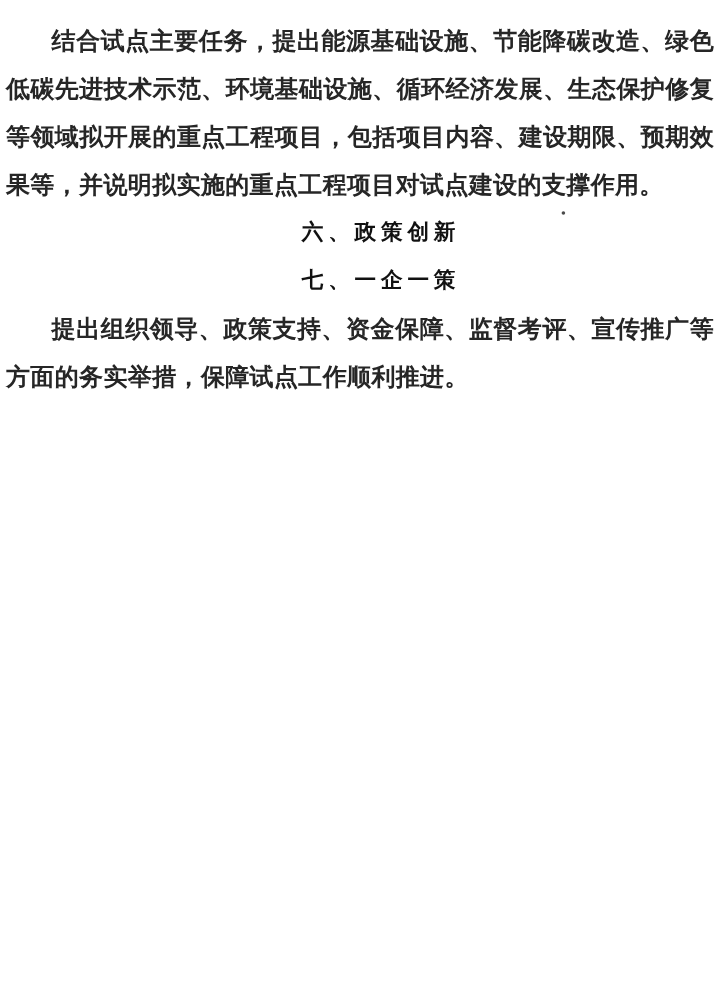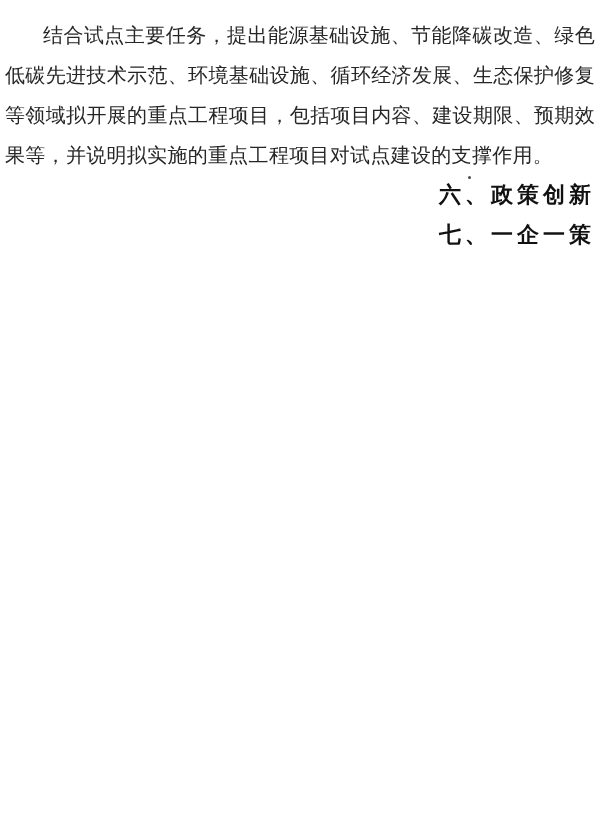--- a/index.html
+++ b/index.html
@@ -31,48 +31,49 @@
     text-align: justify;
     text-justify: inter-character;
     word-break: normal;
     overflow-wrap: break-word;
   }
   .doc-body p.paragraph {
     margin: 0;
     padding: 0;
     text-indent: 38px;
     font-family: "Liberation Serif", "DejaVu Serif", serif;
-    font-weight: 400;
+    font-weight: 700;
     letter-spacing: 0.3px;
   }
   .doc-body h2.heading {
     margin: 0;
     padding: 0;
     text-indent: 35px;
-    font-family: Liberation Sans, sans-serif;
-    font-size: 22px;
+    font-family: Liberation Mono, monospace;
+    font-size: 18px;
     line-height: 40px;
     font-weight: 700;
     color: var(--heading-color, #111111);
-    text-align: right;
+    text-align: center;
     letter-spacing: 4px;
   }
   .ink-speck {
     position: absolute;
     left: 468px;
     top: 176px;
     width: 3px;
     height: 3px;
     background: #4a4a4a;
     border-radius: 50%;
   }
 </style>
 </head>
 <body>
 
 <div class="page">
   <div class="doc-body" id="doc-body">
       <p class="paragraph">结合试点主要任务，提出能源基础设施、节能降碳改造、绿色低碳先进技术示范、环境基础设施、循环经济发展、生态保护修复等领域拟开展的重点工程项目，包括项目内容、建设期限、预期效果等，并说明拟实施的重点工程项目对试点建设的支撑作用。</p>
       <h2 class="heading">六、政策创新</h2>
       <h2 class="heading">七、一企一策</h2>
+      <p class="paragraph">提出组织领导、政策支持、资金保障、监督考评、宣传推广等方面的务实举措，保障试点工作顺利推进。</p>
     </div>
   <div class="ink-speck"></div>
 </div>
 
 </body></html>

